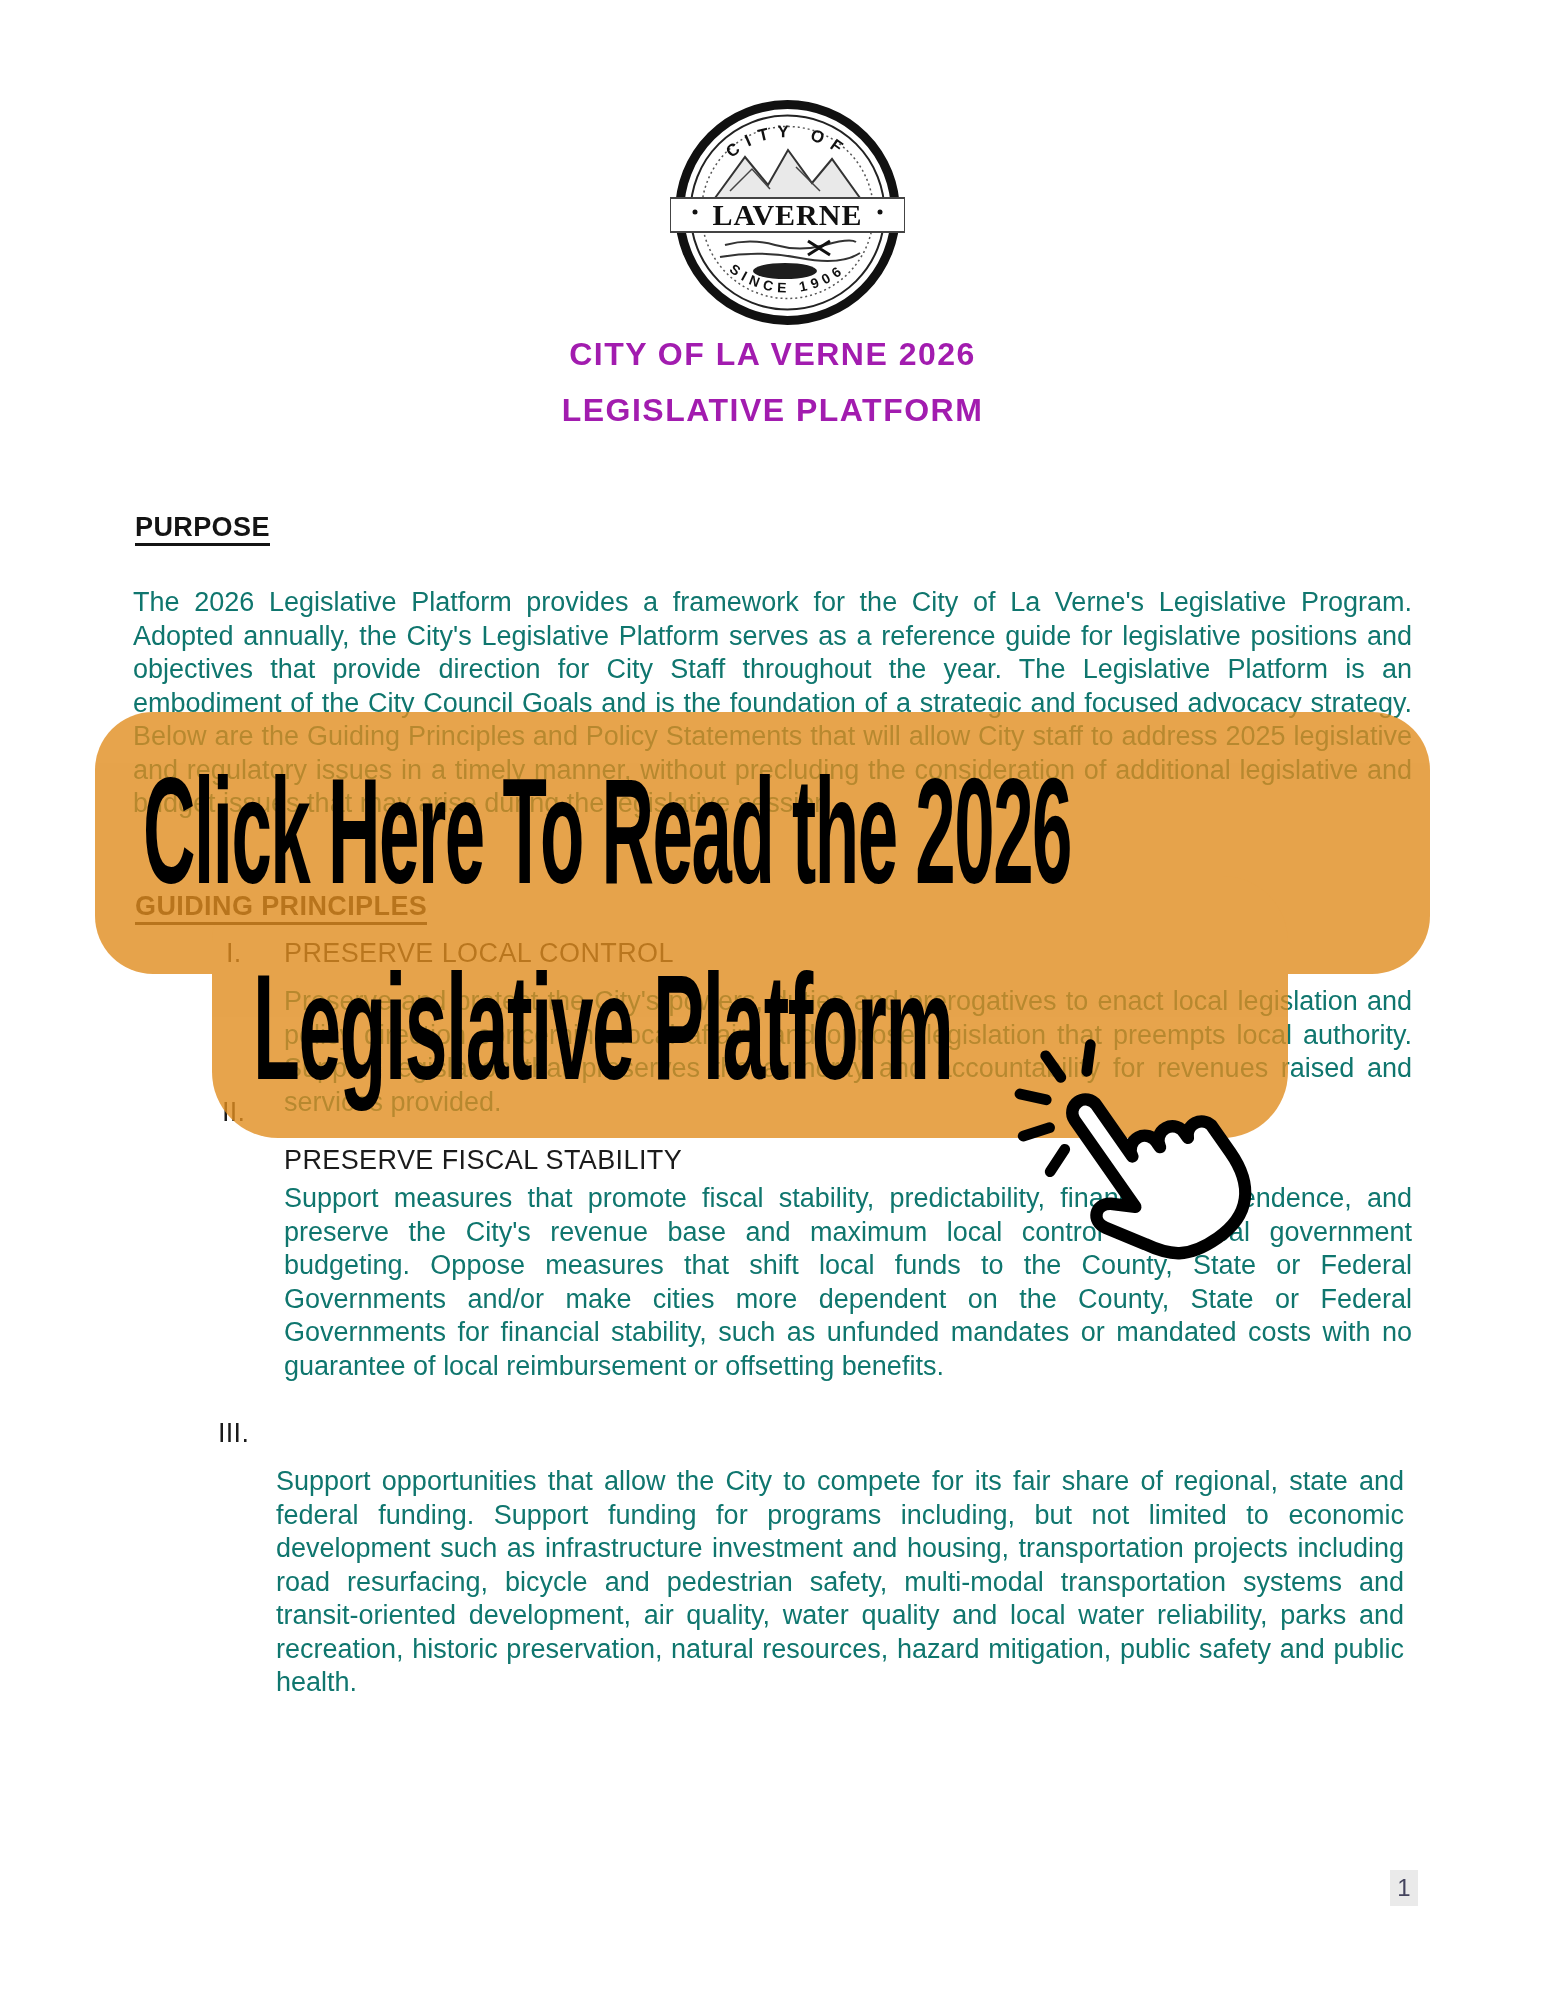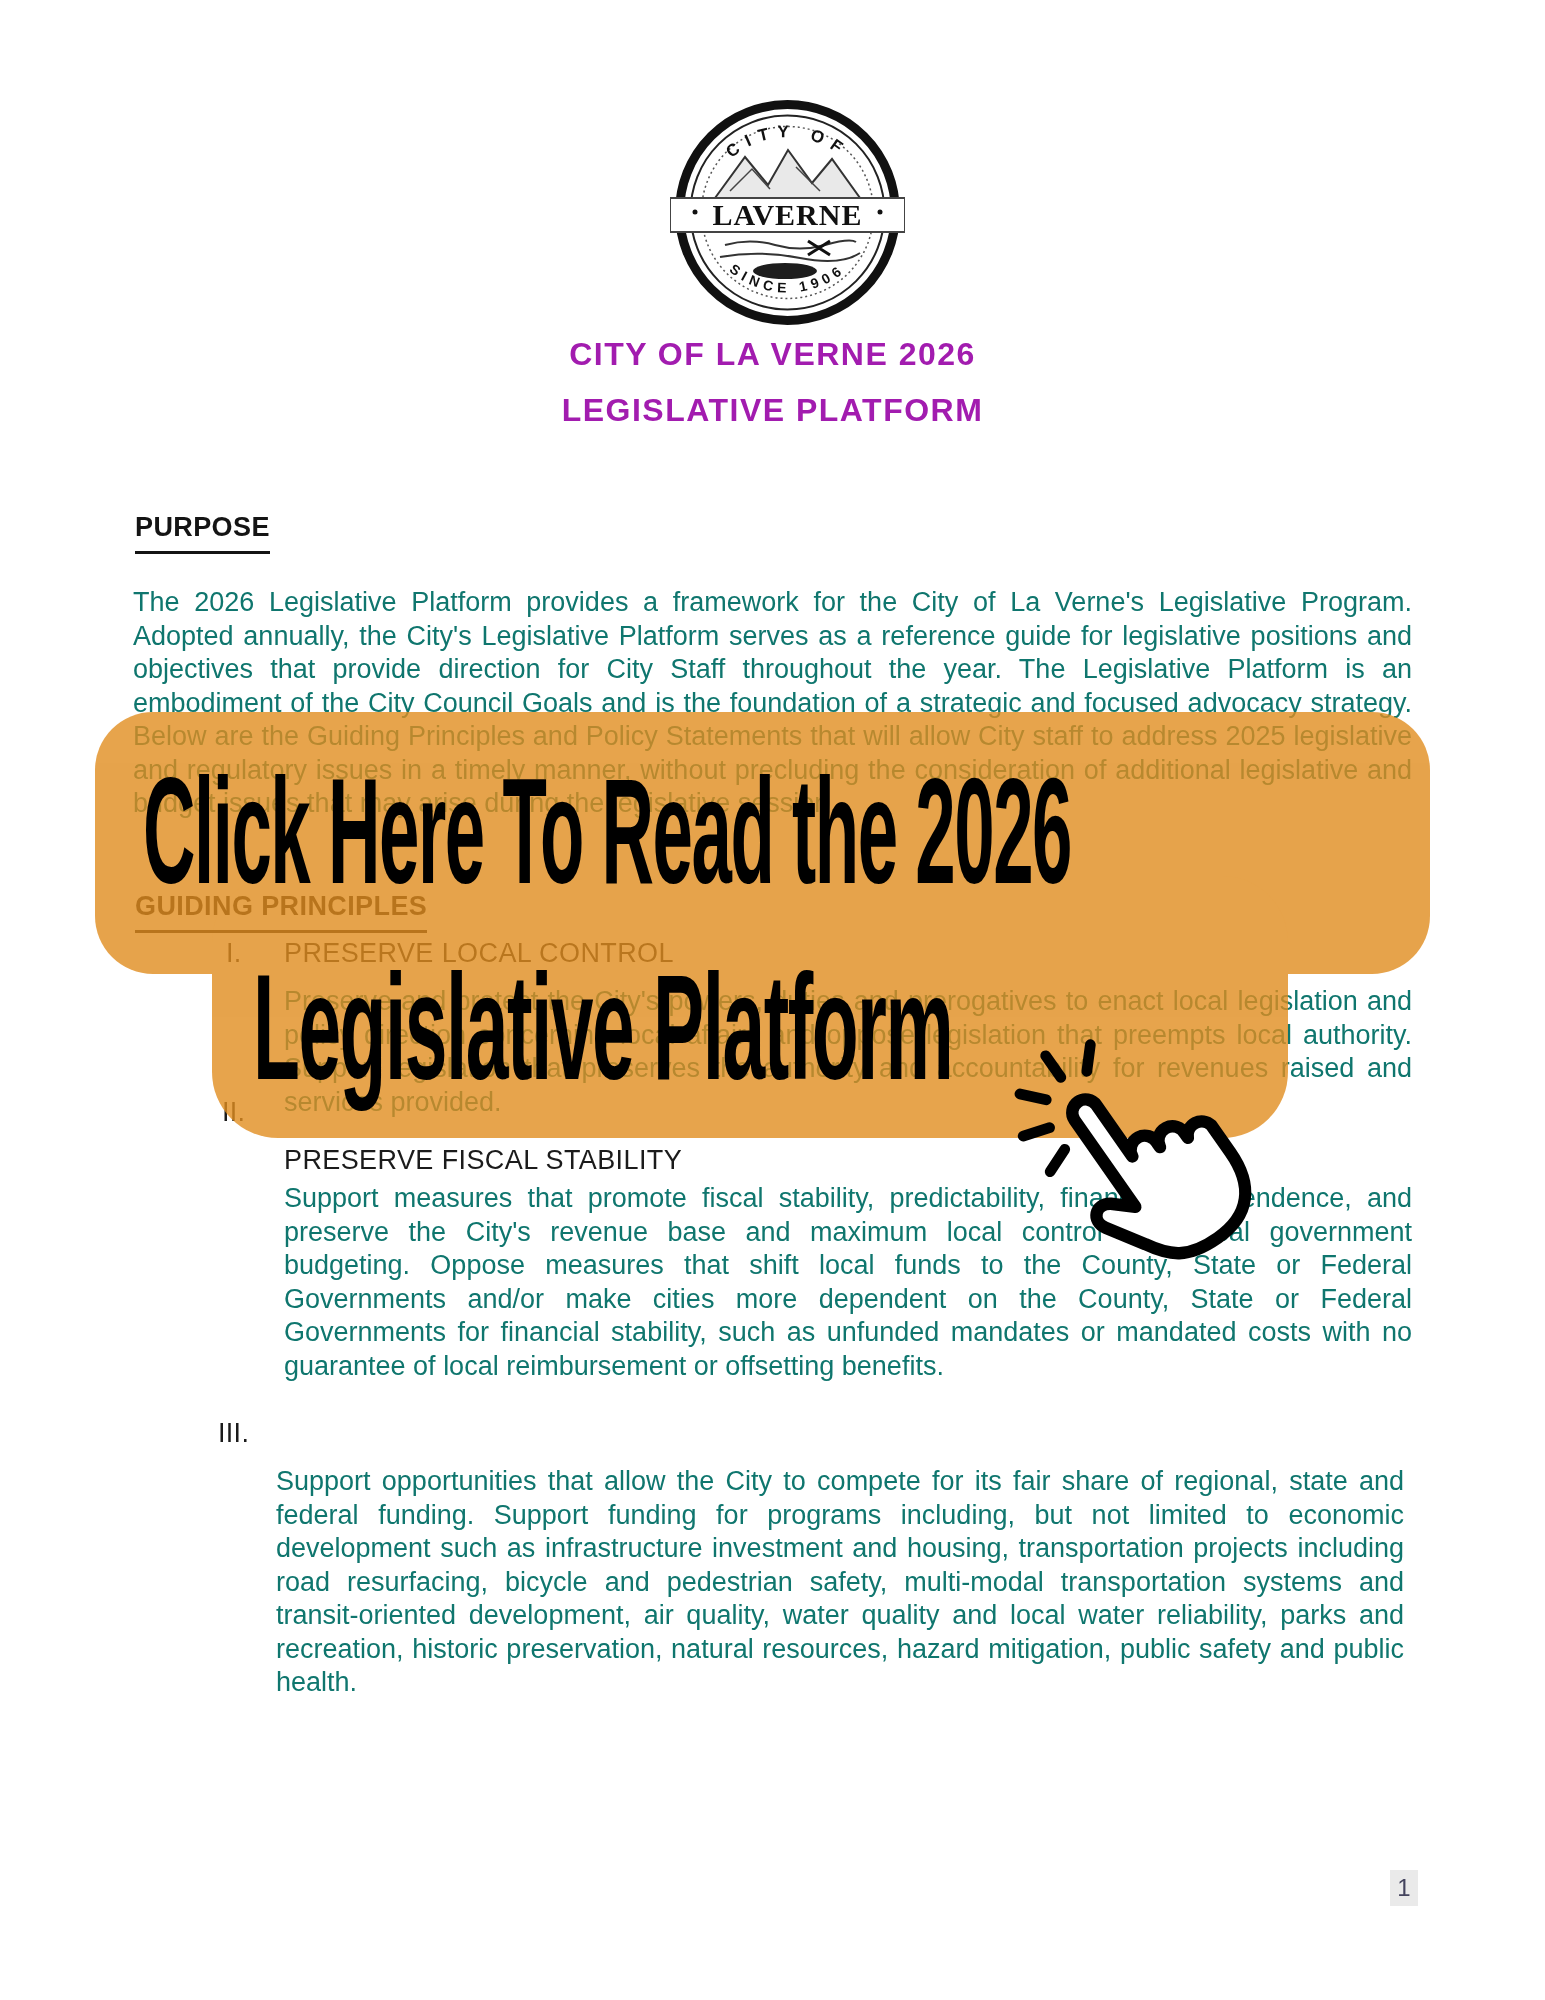--- a/index.html
+++ b/index.html
@@ -7,21 +7,21 @@
         font-family:"Liberation Sans",sans-serif;color:#1b1b1b;margin:0 auto;}
   .abs{position:absolute;}
 
   
   .title-line{left:0;width:100%;text-align:center;font-weight:bold;font-size:32px;
               letter-spacing:1.5px;color:#a21caf;}
   .t1{top:336px;} .t2{top:392px;}
 
   
   .h-underline{font-size:27px;font-weight:bold;color:#141414;border-bottom:3px solid #141414;
-               padding-bottom:8px;letter-spacing:.4px;}
+               padding-bottom:0;letter-spacing:.4px;}
   .purpose-h{left:135px;top:512px;}
   .guiding-h{left:135px;top:856px;margin-top:35px;}
 
   .body-text{font-size:27px;line-height:33.5px;text-align:justify;color:#0f766e;}
   .purpose-b{left:133px;top:586px;width:1279px;}
 
   .sec-num{font-size:27px;color:#1b1b1b;letter-spacing:.3px;}
   .sec-h{font-size:27px;color:#1b1b1b;letter-spacing:.4px;}
   .num1{left:226px;top:938px;} .head1{left:284px;top:938px;}
   .body1{left:284px;top:985px;width:1128px;}

